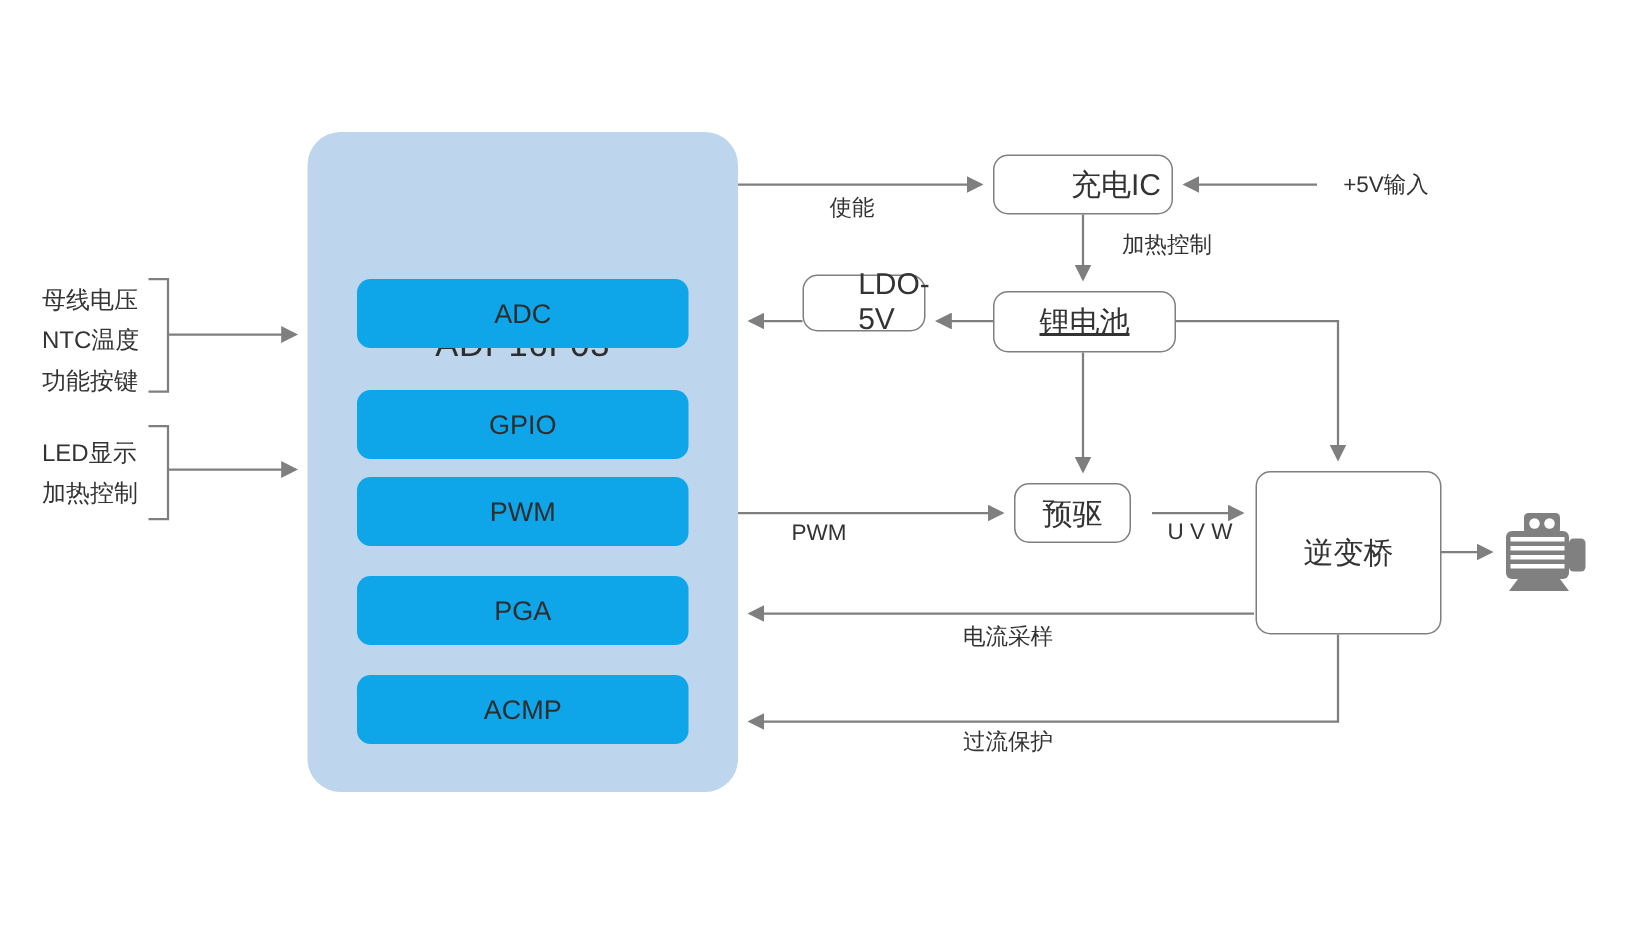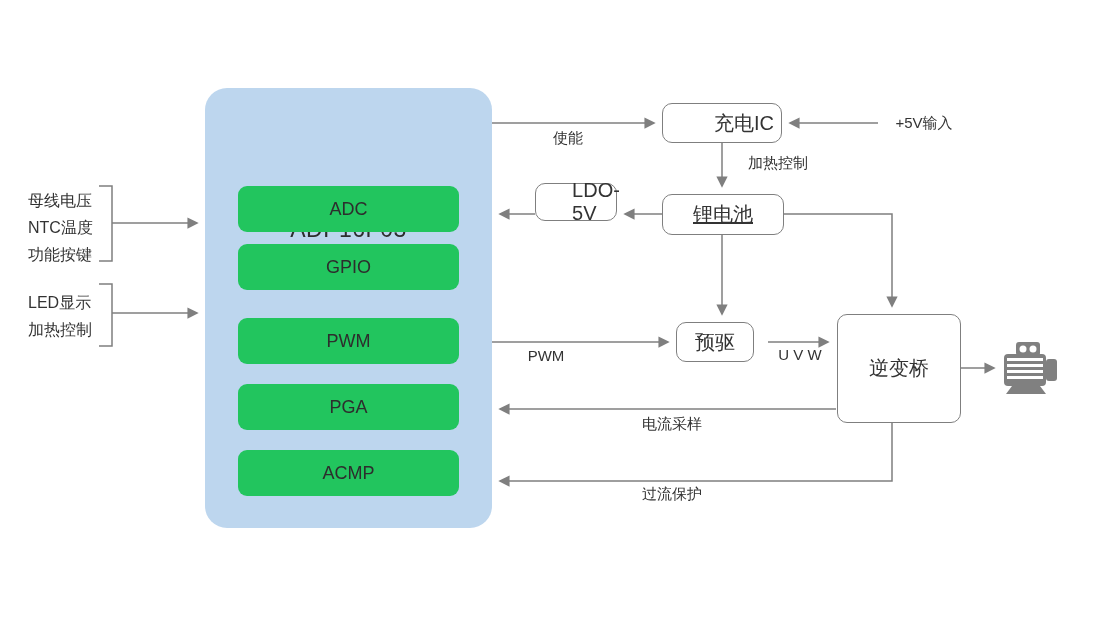--- a/index.html
+++ b/index.html
@@ -33,21 +33,21 @@
     width: 100%;
     text-align: center;
     font-size: 23px;
     color: #2d2d2d;
     letter-spacing: 0.5px;
   }
   .module {
     position: absolute;
     left: 33px;
     width: 221px; height: 46px;
-    background: #22c55e;
+    background: #0ea5e9;
     border-radius: 9px;
     display: flex;
     align-items: center;
     justify-content: center;
     font-size: 18px;
     color: #2d2d2d;
   }
   
   .node {
     position: absolute;
@@ -132,21 +132,21 @@
 
       <path d="M 892 423 V 481 H 500" marker-end="url(#arrow)"></path>
 
       <line x1="947" y1="368" x2="994" y2="368" marker-end="url(#arrow)"></line>
     </g>
   </svg>
 
   <div class="mcu">
     <div class="mcu-title">ADP16F03</div>
     <div class="module" style="top:98px">ADC</div>
-    <div class="module" style="top:156px">GPIO</div>
+    <div class="module" style="top:172px">GPIO</div>
     <div class="module" style="top:230px">PWM</div>
     <div class="module" style="top:296px">PGA</div>
     <div class="module" style="top:362px">ACMP</div>
   </div>
 
   <div class="input-group" style="top:187px">
     <div>母线电压</div>
     <div>NTC温度</div>
     <div>功能按键</div>
   </div>

